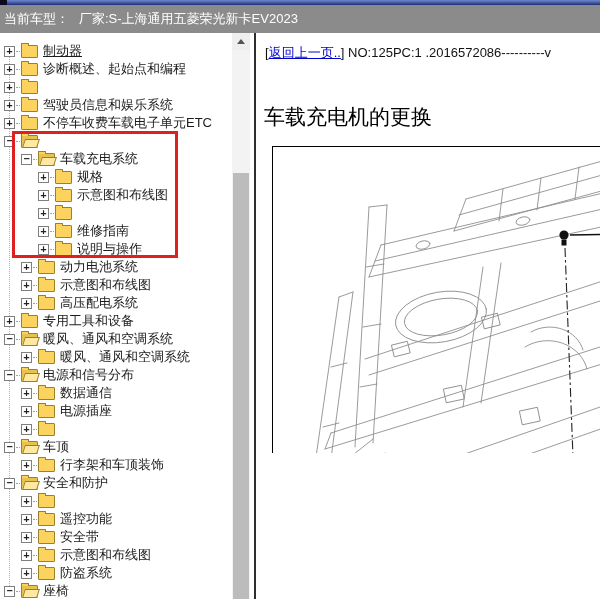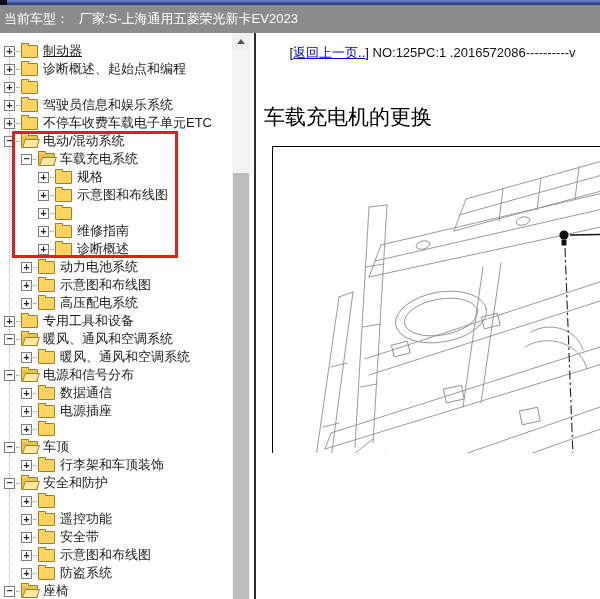--- a/index.html
+++ b/index.html
@@ -38,21 +38,21 @@
     border:3px solid #e01f1f;box-sizing:border-box;pointer-events:none;z-index:5;}
   
   .vscroll{position:absolute;left:232px;top:33px;width:18px;height:566px;background:#f3f3f3;}
   .vscroll .up-btn{height:17px;display:flex;align-items:center;justify-content:center;background:#efefef;}
   .vscroll .tri-up{width:0;height:0;border-left:4px solid transparent;border-right:4px solid transparent;
     border-bottom:5px solid #555;}
   .vscroll .thumb{position:absolute;left:1px;right:1px;top:140px;bottom:0;background:#bcbcbc;}
   
   .splitter{position:absolute;left:254px;top:33px;width:2px;height:566px;background:#2e2e2e;}
   
-  .content{position:absolute;left:258px;top:33px;width:342px;height:420px;background:#fff;overflow:hidden;text-align:center;}
+  .content{position:absolute;left:258px;top:33px;width:342px;height:420px;background:#fff;overflow:hidden;}
   .doc-line{position:absolute;left:7px;top:11px;right:0;font-size:13px;color:#111;white-space:nowrap;overflow:hidden;}
   .doc-line a{color:#0000cc;text-decoration:underline;cursor:pointer;}
   .doc-title{position:absolute;left:6px;top:56px;font-size:21px;font-weight:normal;color:#000;white-space:nowrap;}
   .figure-box{position:absolute;left:14px;top:113px;width:600px;height:443px;
     border:1px solid #000;border-bottom-width:2px;background:#fff;}
   .figure-box svg{display:block;}
 </style>
 </head>
 <body>
 
@@ -104,21 +104,20 @@
         <span class="tab"></span>
       </span>
       <span class="tree-label">不停车收费车载电子单元ETC</span>
     </div>
     <div class="tree-row" style="padding-left: 4px;">
       <span class="expander">−</span>
       <span class="connector"></span>
       <span class="folder open">
         <span class="tab"></span>
       </span>
-      <span class="tree-label">电动/混动系统</span>
     </div>
     <div class="tree-row" style="padding-left: 21px;">
       <span class="expander">−</span>
       <span class="connector"></span>
       <span class="folder open">
         <span class="tab"></span>
       </span>
       <span class="tree-label">车载充电系统</span>
     </div>
     <div class="tree-row" style="padding-left: 38px;">
@@ -151,21 +150,21 @@
         <span class="tab"></span>
       </span>
       <span class="tree-label">维修指南</span>
     </div>
     <div class="tree-row" style="padding-left: 38px;">
       <span class="expander">+</span>
       <span class="connector"></span>
       <span class="folder closed">
         <span class="tab"></span>
       </span>
-      <span class="tree-label">诊断概述</span>
+      <span class="tree-label">说明与操作</span>
     </div>
     <div class="tree-row" style="padding-left: 21px;">
       <span class="expander">+</span>
       <span class="connector"></span>
       <span class="folder closed">
         <span class="tab"></span>
       </span>
       <span class="tree-label">动力电池系统</span>
     </div>
     <div class="tree-row" style="padding-left: 21px;">

